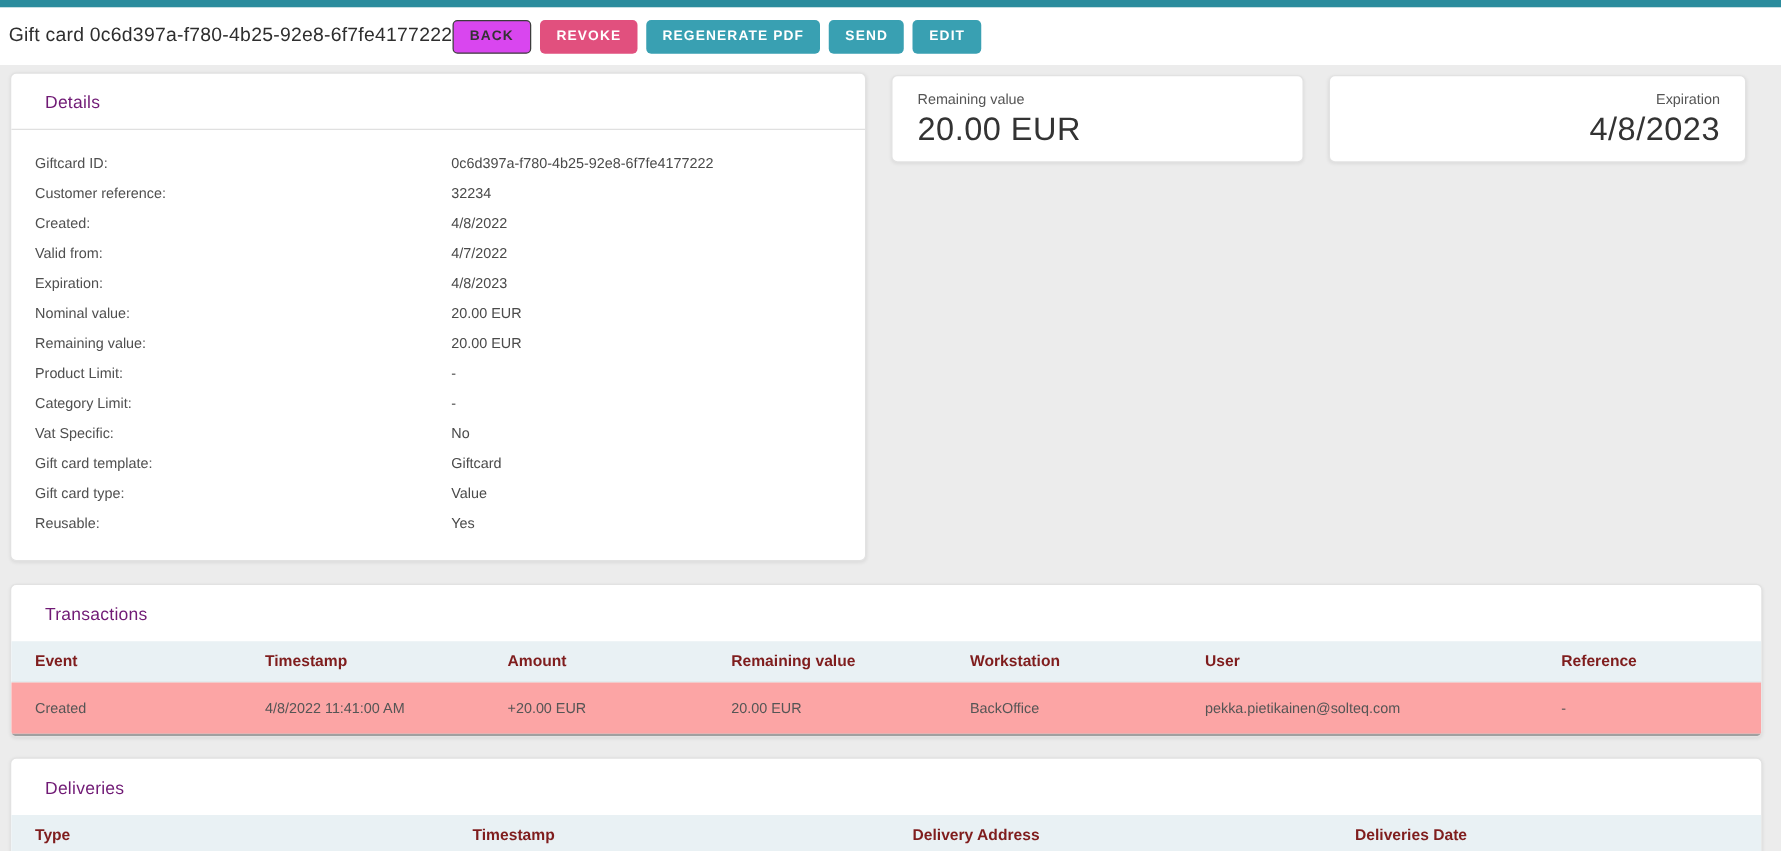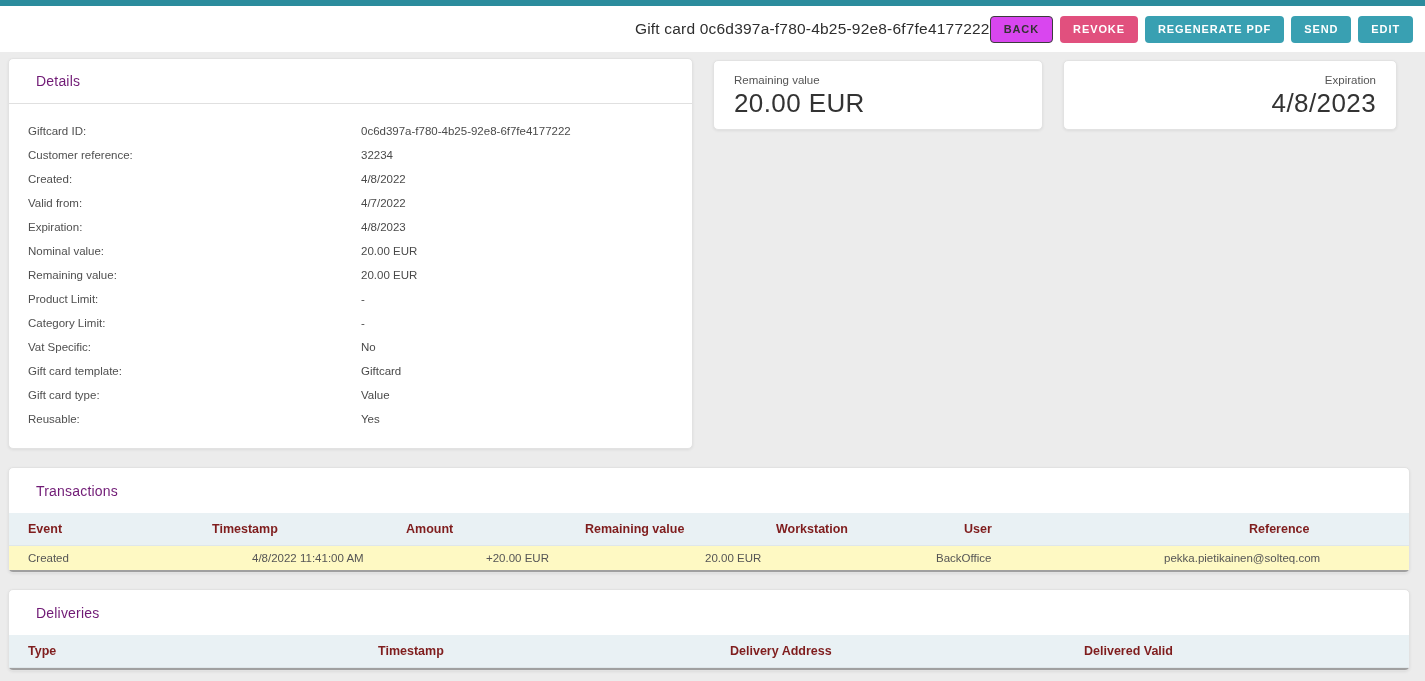--- a/index.html
+++ b/index.html
@@ -11,21 +11,21 @@
     overflow: hidden;
   }
 
   
   .accent-bar { height: 6px; background: #2b8c9d; }
   .app-header {
     height: 46px;
     background: #ffffff;
     display: flex;
     align-items: center;
-    justify-content: flex-end;
+    justify-content: flex-start;
     padding: 0 12px 0 7px;
   }
   .page-title {
     font-size: 15.5px;
     font-weight: 500;
     color: #2e2e2e;
     letter-spacing: 0.2px;
   }
   .header-actions { display: flex; gap: 7px; align-items: center; }
   .btn {
@@ -98,25 +98,24 @@
   .tbl-head, .tbl-row { display: grid; align-items: center; padding-left: 19px; }
   .tbl-head {
     height: 33px;
     background: #e9f1f4;
     font-size: 12.5px;
     font-weight: 600;
     color: #7f1d1d;
     border-bottom: 1px solid #dfe7ea;
   }
   .tbl-row {
-    height: 24px;
-    background: #fef9c3;
+    height: 41px;
+    background: #fca5a5;
     font-size: 11.5px;
     color: #555;
-    gap: 40px;
   }
   .tbl-bottom-line { height: 2px; background: #a0a0a0; }
 
   .grid-transactions { grid-template-columns: 184px 194px 179px 191px 188px 285px 1fr; }
   .grid-deliveries   { grid-template-columns: 350px 352px 354px 1fr; }
   .deliveries-card { margin-top: 16px; }
 </style>
 </head>
 <body>
 
@@ -253,19 +252,19 @@
 <div class="card table-card deliveries-card">
   <div class="card-title-bar">Deliveries</div>
   <div class="tbl-head grid-deliveries">
 
       <div class="th">Type</div>
 
       <div class="th">Timestamp</div>
 
       <div class="th">Delivery Address</div>
 
-      <div class="th">Delivered Valid</div>
+      <div class="th">Deliveries Date</div>
     </div>
   <div>
     
   </div>
   <div class="tbl-bottom-line"></div>
 </div>
 
 </body></html>

